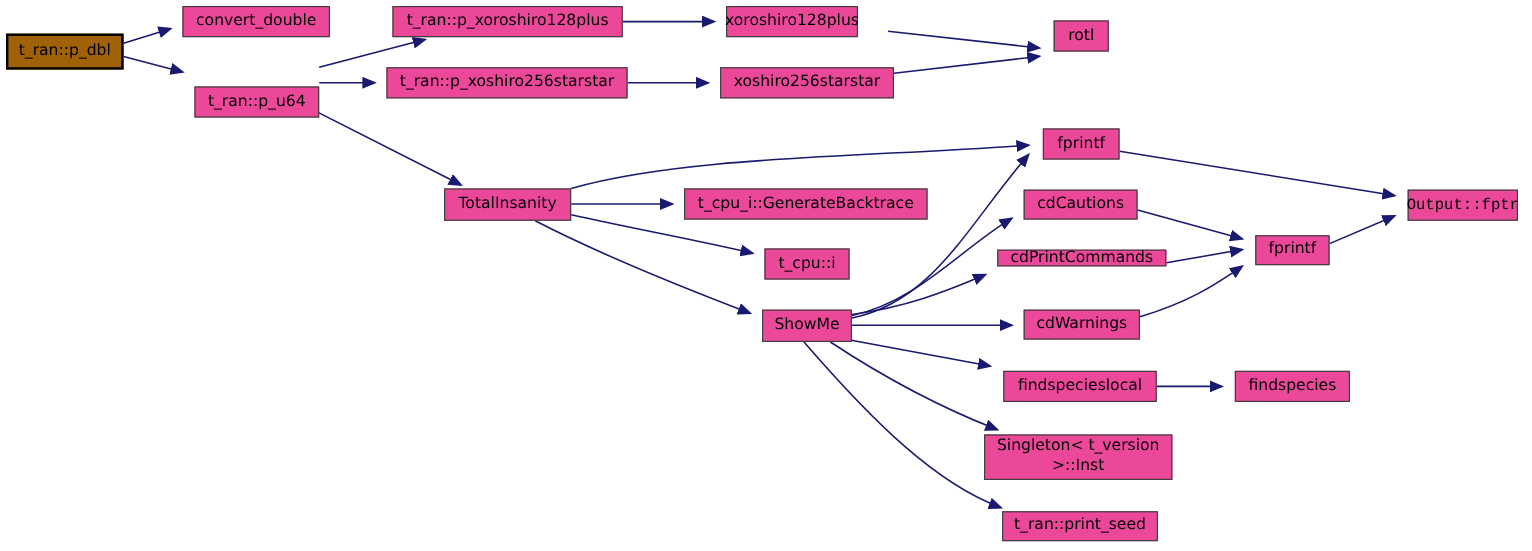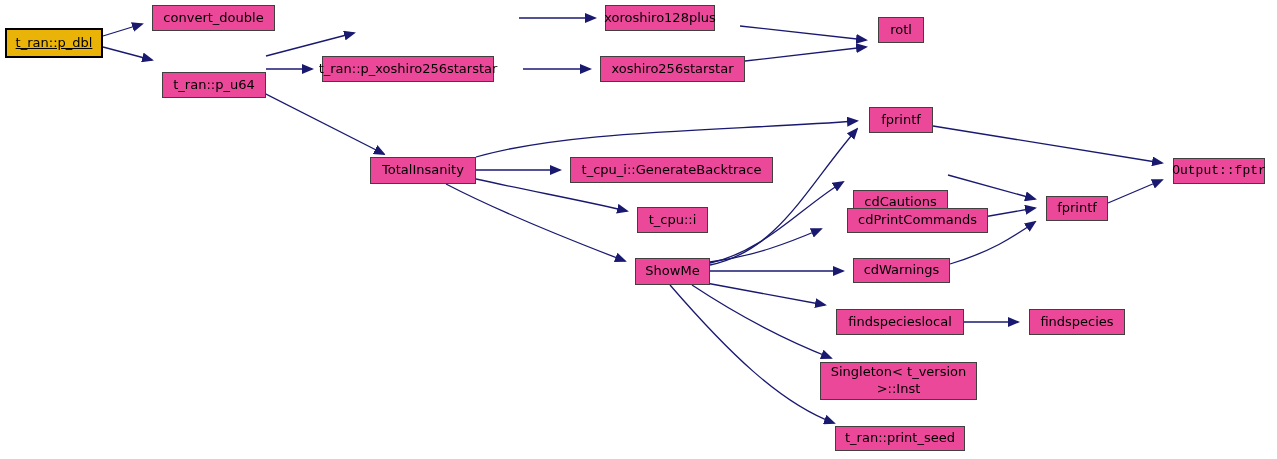--- a/index.html
+++ b/index.html
@@ -25,24 +25,23 @@
     font-size:13px;
     line-height:1.3;
     display:flex;
     align-items:center;
     justify-content:center;
     text-align:center;
     white-space:pre-line;
     cursor:pointer;
   }
   .node.hl{
-    background:#eab308;
+    background:#a16207;
     border:2px solid #000000;
     cursor:default;
-    text-decoration:underline;
   }
   .edge{
     fill:none;
     stroke:#191970;
     stroke-width:1.3px;
   }
 </style>
 </head>
 <body>
 
@@ -78,31 +77,32 @@
     <path class="edge" d="M972,219 L1035,208" marker-end="url(#arrow)"></path>
     <path class="edge" d="M950,264 C990,252 1012,238 1035,222" marker-end="url(#arrow)"></path>
     <path class="edge" d="M933,126 L1162,163" marker-end="url(#arrow)"></path>
     <path class="edge" d="M1108,203 L1162,180" marker-end="url(#arrow)"></path>
     <path class="edge" d="M964,322 L1018,322" marker-end="url(#arrow)"></path>
   </svg>
 
   <div class="node hl" style="left:5px;   top:28px;  width:98px;  height:30px;">t_ran::p_dbl</div>
   <div class="node" style="left:152px; top:5px;   width:123px; height:26px;">convert_double</div>
   <div class="node" style="left:162px; top:56px;  width:104px; height:26px;margin-top:16px;">t_ran::p_u64</div>
+  <div class="node" style="left:327px; top:5px;   width:192px; height:26px;">t_ran::p_xoroshiro128plus</div>
   <div class="node" style="left:605px; top:5px;   width:110px; height:26px;">xoroshiro128plus</div>
-  <div class="node" style="left:322px; top:56px;  width:172px; height:26px;">t_ran::p_xoshiro256starstar</div>
+  <div class="node" style="left:322px; top:56px;  width:201px; height:26px;">t_ran::p_xoshiro256starstar</div>
   <div class="node" style="left:600px; top:56px;  width:145px; height:26px;">xoshiro256starstar</div>
   <div class="node" style="left:878px; top:17px;  width:46px;  height:26px;">rotl</div>
   <div class="node" style="left:370px; top:157px; width:106px; height:27px;">TotalInsanity</div>
   <div class="node" style="left:869px; top:107px; width:64px;  height:26px;">fprintf</div>
   <div class="node" style="left:570px; top:157px; width:203px; height:26px;">t_cpu_i::GenerateBacktrace</div>
   <div class="node" style="left:637px; top:207px; width:71px;  height:26px;">t_cpu::i</div>
   <div class="node" style="left:635px; top:258px; width:75px;  height:27px;text-align:center;">ShowMe</div>
-  <div class="node" style="left:853px; top:158px; width:95px;  height:25px;margin-top:32px;">cdCautions</div>
-  <div class="node" style="left:831px; top:208px; width:141px; height:25px;margin-left:16px;">cdPrintCommands</div>
+  <div class="node" style="left:853px; top:158px; width:95px;  height:25px;">cdCautions</div>
+  <div class="node" style="left:831px; top:208px; width:141px; height:14px;">cdPrintCommands</div>
   <div class="node" style="left:853px; top:258px; width:97px;  height:25px;">cdWarnings</div>
   <div class="node" style="left:1046px;top:196px; width:62px;  height:25px;">fprintf</div>
   <div class="node" style="left:1173px;top:158px; width:92px;  height:26px;font-family:Liberation Mono, monospace;">Output::fptr</div>
   <div class="node" style="left:836px; top:309px; width:128px; height:26px;">findspecieslocal</div>
   <div class="node" style="left:1029px;top:309px; width:96px;  height:26px;">findspecies</div>
   <div class="node" style="left:820px; top:362px; width:157px; height:38px;">Singleton&lt; t_version
 &gt;::Inst</div>
   <div class="node" style="left:835px; top:426px; width:130px; height:25px;">t_ran::print_seed</div>
 
 </div>

